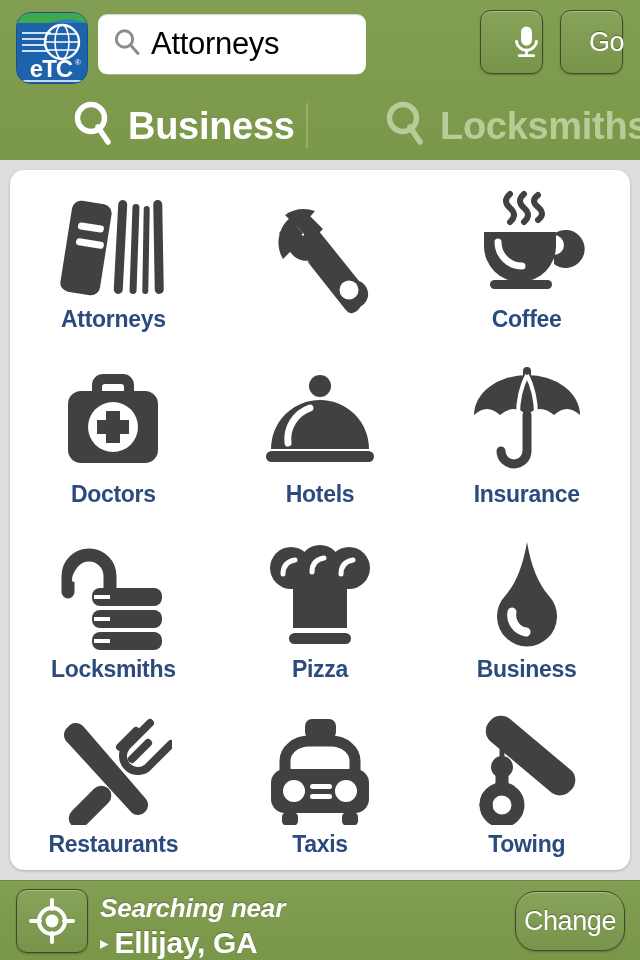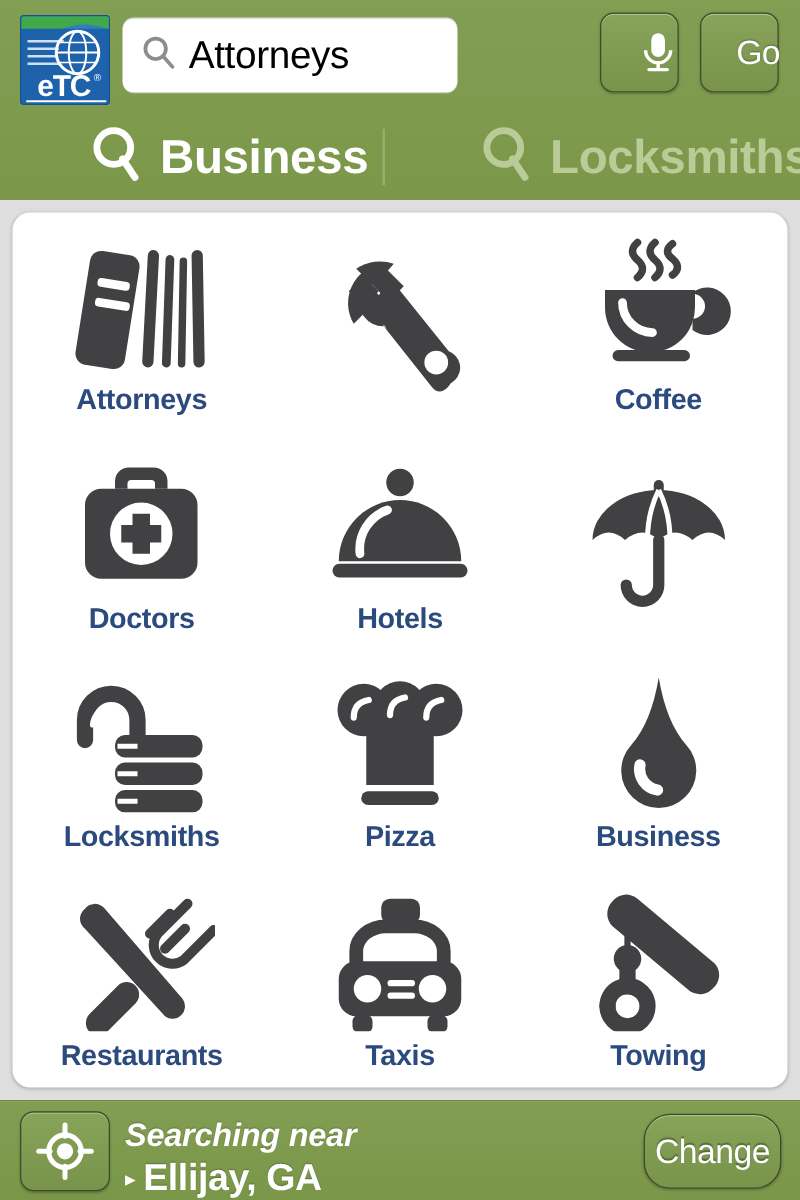--- a/index.html
+++ b/index.html
@@ -12,21 +12,21 @@
   }
 
   
   .header {
     position:absolute; left:0; top:0; width:640px; height:160px;
     background:#7d9a4f;
     background-image:linear-gradient(180deg,#829e53 0%,#7b9749 100%);
   }
   .logo {
     position:absolute; left:16px; top:12px; width:72px; height:72px;
-    border-radius:3px; overflow:hidden; background:#1b5ea6;
+    border-radius:15px; overflow:hidden; background:#1b5ea6;
     border:1px solid #14518f;
   }
   .logo .sky { position:absolute; left:0; top:0; width:100%; height:11px;
     background:linear-gradient(90deg,#2f7fbd 0%,#2f7fbd 35%,#3aa04a 60%,#44b04f 100%); }
   .logo .body { position:absolute; left:0; top:9px; width:100%; height:63px;
     background:#1d62ab; }
   .logo svg { position:absolute; left:0; top:0; width:72px; height:72px; }
 
   .searchwrap {
     position:absolute; left:98px; top:14px; width:268px; height:60px;
@@ -294,20 +294,21 @@
     <div class="cell">
       <div class="glyph">
         <svg width="118" height="112" viewBox="0 0 118 112">
           <rect x="55" y="4" width="8" height="12" rx="4" fill="#414042"></rect>
           <path d="M6 52 a53 40 0 0 1 106 0 q-13 -12 -26 0 q-14 -12 -27 0 q-13 -12 -27 0 q-13 -12 -26 0 z" fill="#414042"></path>
           <path d="M59 12 q-9 18 -9 40" fill="none" stroke="#ffffff" stroke-width="4"></path>
           <path d="M59 12 q9 18 9 40" fill="none" stroke="#ffffff" stroke-width="4"></path>
           <path d="M59 52 v36 a13 13 0 0 1 -26 0" fill="none" stroke="#414042" stroke-width="9" stroke-linecap="round"></path>
         </svg>
       </div>
+      <div class="cap">Insurance</div>
     </div>
 
     <div class="cell">
       <div class="glyph">
         <svg width="118" height="112" viewBox="0 0 118 112">
           <path d="M14 54 v-16 a21 21 0 0 1 42 0 v16" fill="none" stroke="#414042" stroke-width="13" stroke-linecap="round"></path>
           <path d="M20 42 a15 15 0 0 1 11 -14" fill="none" stroke="#ffffff" stroke-width="4" stroke-linecap="round"></path>
           <rect x="38" y="50" width="70" height="18" rx="8" fill="#414042"></rect>
           <rect x="38" y="72" width="70" height="18" rx="8" fill="#414042"></rect>
           <rect x="38" y="94" width="70" height="18" rx="8" fill="#414042"></rect>

